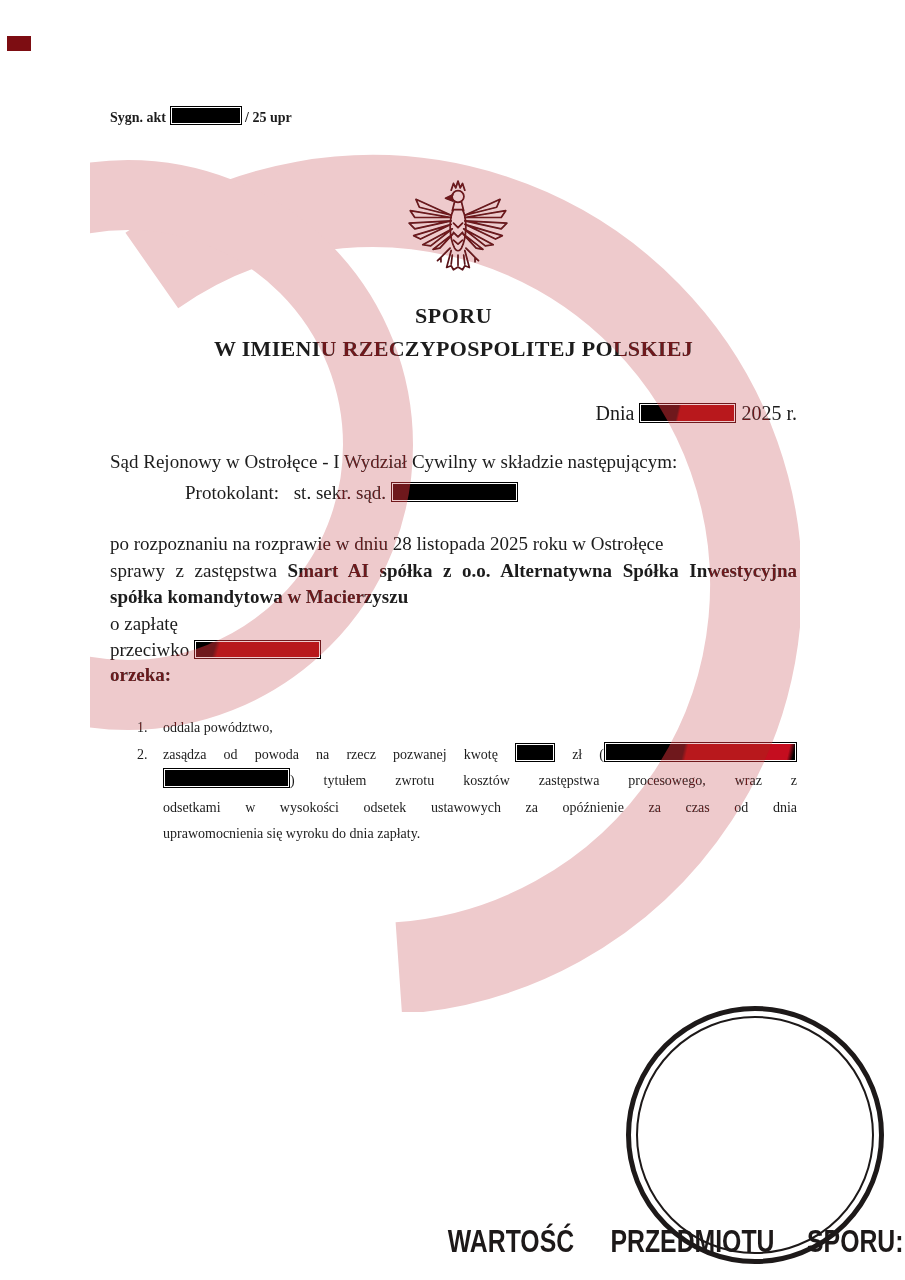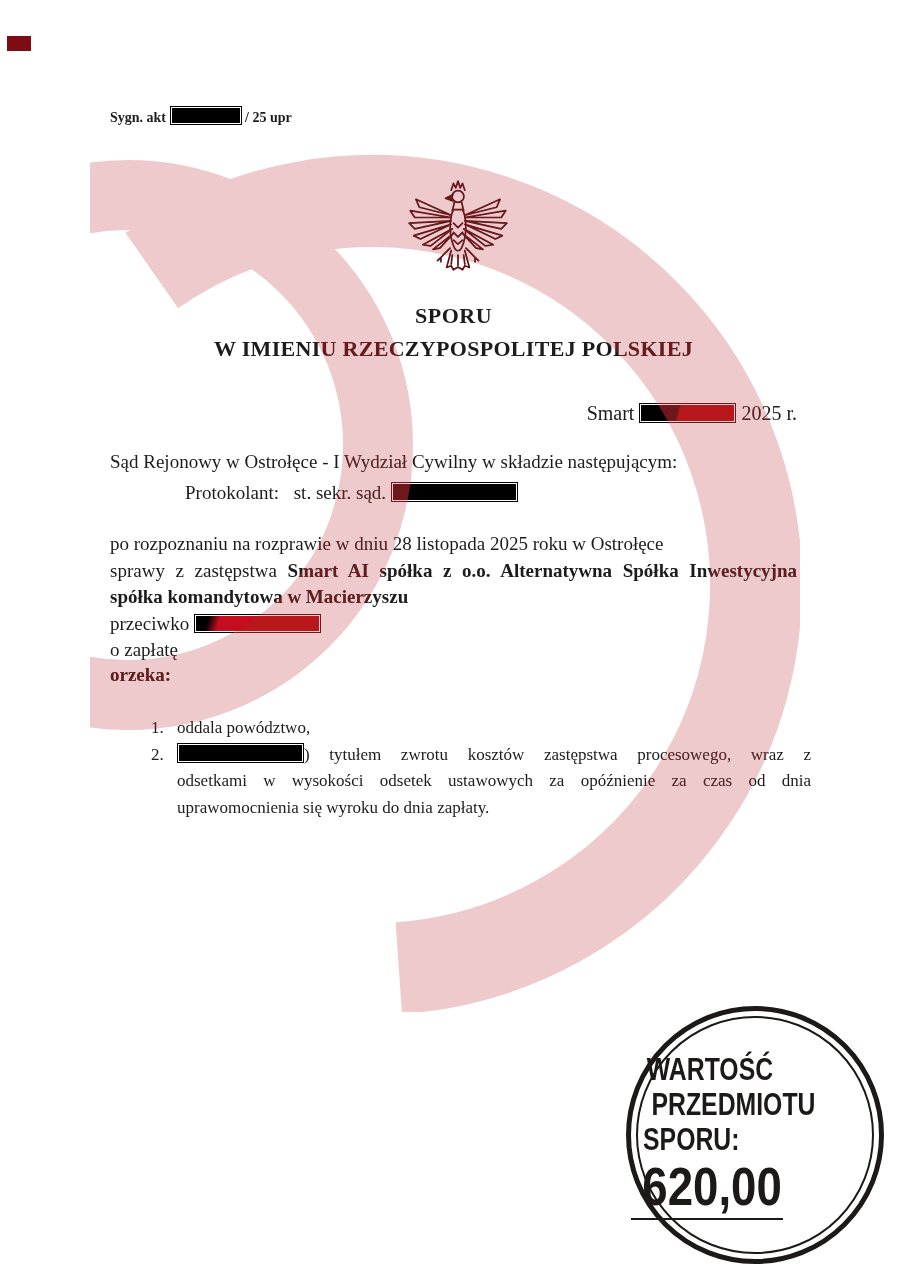--- a/index.html
+++ b/index.html
@@ -34,31 +34,31 @@
   .t1{font-size:22px;letter-spacing:.5px;}
   .t2{font-size:22px;letter-spacing:.3px;margin-top:7px;}
   .dateline{left:110px;top:402px;width:687px;text-align:right;font-size:20px;z-index:2;}
   .court{left:110px;top:451px;width:687px;font-size:19px;z-index:2;}
   .row-presiding{margin-left:35px;margin-top:6px;}
   .row-clerk{margin-left:75px;margin-top:9px;}
   .gap{display:inline-block;width:10px;}
   .body1{left:110px;top:531px;width:687px;font-size:19px;line-height:26.5px;z-index:2;}
   .jline{text-align:justify;text-align-last:justify;}
   .orzeka{left:110px;top:664px;font-size:19px;font-weight:bold;z-index:2;}
-  .list{left:124px;top:715px;width:687px;font-size:17px;line-height:26.5px;z-index:2;}
+  .list{left:110px;top:715px;width:687px;font-size:14px;line-height:26.5px;z-index:2;}
   .li{position:relative;padding-left:53px;}
   .li .num{position:absolute;left:27px;top:0;}
   .last{text-align:left;text-align-last:left;}
 
   
   .stamp{left:626px;top:1006px;width:258px;height:258px;z-index:3;
          border:5px solid var(--stamp);border-radius:50%;box-sizing:border-box;
          font-family:"Liberation Sans", sans-serif;color:var(--stamp);}
   .stamp-inner{position:absolute;inset:5px;border:2px solid var(--stamp);border-radius:50%;}
-  .stamp-txt{position:absolute;inset:0;display:flex;flex-direction:column;align-items:flex-start;
+  .stamp-txt{position:absolute;inset:0;display:flex;align-items:flex-end;
              justify-content:center;padding-top:2px;}
   .st-l{font-weight:bold;font-size:31px;line-height:35px;transform:scaleX(.80);white-space:nowrap;}
   .st-v{font-weight:bold;font-size:53px;line-height:56px;transform:scaleX(.86);margin-top:2px;white-space:nowrap;}
   .st-underline{width:152px;height:2px;background:var(--stamp);margin-top:3px;}
 
   .topleft-mark{left:7px;top:36px;width:24px;height:15px;background:#7d0d12;z-index:2;}
   .eagle{left:400px;top:180px;z-index:2;}
   b{font-weight:bold;}
 </style>
 </head>
@@ -87,54 +87,55 @@
     <path d="M43,60 L35,68 M35,68 l-3,3 M35,68 l0,4 M57,60 L65,68 M65,68 l3,3 M65,68 l0,4"></path>
   </g>
 </svg>
 
 <div class="abs titles">
   <div class="t1">SPORU</div>
   <div class="t2">W IMIENIU RZECZYPOSPOLITEJ POLSKIEJ</div>
 </div>
 
 <div class="abs dateline">
-  <span>Smart</span>
+  <span>Dnia</span>
   <span class="redact r-dnia"></span>
   <span>2025 r.</span>
 </div>
 
 <div class="abs court">
   <div>Sąd Rejonowy w Ostrołęce - I Wydział Cywilny w składzie następującym:</div>
   <div class="row-clerk">
     <span>Protokolant:</span><span class="gap"></span>
     <span>st. sekr. sąd.</span>
     <span class="redact r-protokolant"></span>
   </div>
 </div>
 
 <div class="abs body1">
   <div>po rozpoznaniu na rozprawie w dniu 28 listopada 2025 roku w Ostrołęce</div>
   <div class="jline"><span>sprawy z zastępstwa</span> <b>Smart AI spółka z o.o. Alternatywna Spółka Inwestycyjna</b></div>
   <div><b>spółka komandytowa w Macierzyszu</b></div>
+  <div>o zapłatę</div>
   <div>
     <span>przeciwko</span>
     <span class="redact r-przeciwko"></span>
   </div>
-  <div>o zapłatę</div>
 </div>
 
 <div class="abs orzeka">orzeka:</div>
 
 <div class="abs list">
   <div class="li">
     <span class="num">1.</span>
     <span>oddala powództwo,</span>
   </div>
   <div class="li">
     <span class="num">2.</span>
+    <div class="jline"><span>zasądza od powoda na rzecz pozwanej kwotę</span> <span class="redact r-kwota"></span> <span>zł (</span><span class="redact r-kwota-slownie"></span></div>
     <div class="jline"><span class="redact r-kwota-slownie2"></span><span>) tytułem zwrotu kosztów zastępstwa procesowego, wraz z</span></div>
     <div class="jline">odsetkami w wysokości odsetek ustawowych za opóźnienie za czas od dnia</div>
     <div class="last">uprawomocnienia się wyroku do dnia zapłaty.</div>
   </div>
 </div>
 
 <div class="abs stamp">
   <div class="stamp-inner"></div>
   <div class="stamp-txt">
     <div class="st-l">WARTOŚĆ</div>

